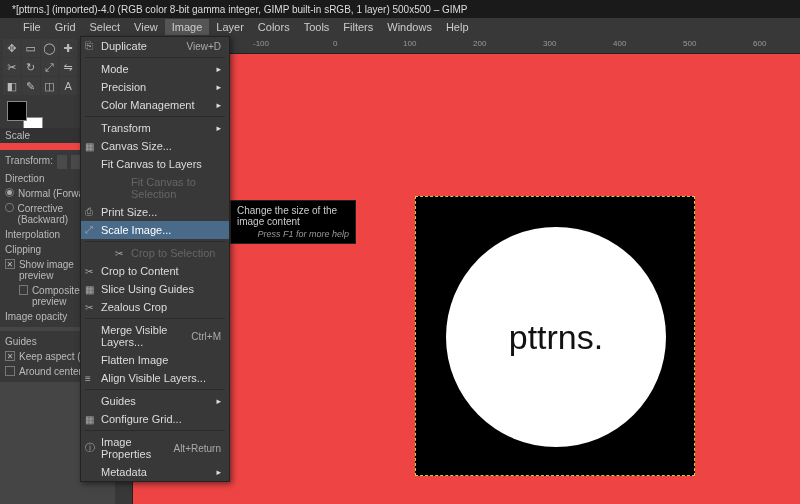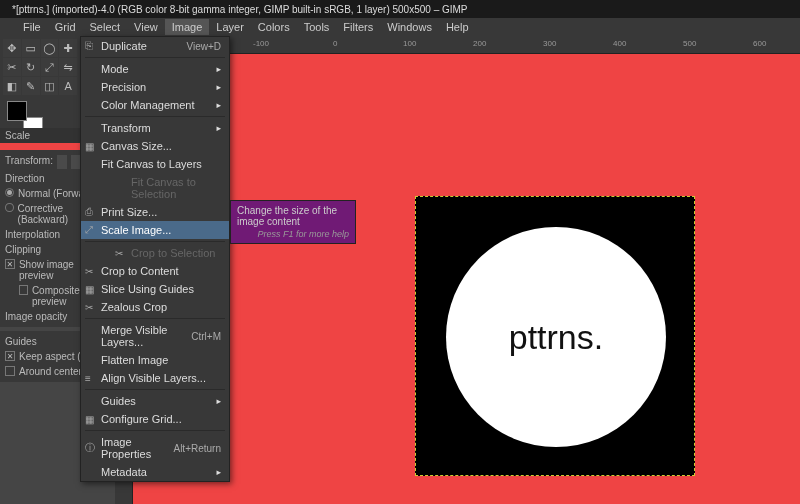--- a/index.html
+++ b/index.html
@@ -23,21 +23,21 @@
 .radio.sel::after { content: ""; display: block; width: 5px; height: 5px; background: #aaa; border-radius: 50%; margin: 1px; }
 .opt-btn { width: 14px; height: 14px; background: #4a4a4a; display: inline-block; }
 .dropdown-menu { position: absolute; left: 80px; top: 36px; width: 150px; background: #383838; border: 1px solid #222; box-shadow: 2px 2px 6px rgba(0,0,0,.5); z-index: 100; }
 .menu-item { display: flex; align-items: center; padding: 3px 8px 3px 20px; position: relative; font-size: 11px; color: #ddd; }
 .menu-item.hl { background: #4a6a8a; color: #fff; }
 .menu-item.disabled { color: #666; margin-left: 30px; }
 .menu-item .accel { margin-left: auto; font-size: 10px; color: #aaa; }
 .menu-item .arrow { margin-left: auto; font-size: 9px; }
 .menu-item .ico { position: absolute; left: 4px; width: 12px; font-size: 10px; color: #aaa; }
 .menu-sep { height: 1px; background: #2a2a2a; margin: 2px 4px; }
-.tooltip { position: absolute; left: 230px; top: 200px; width: 126px; background: #701a75; border: 1px solid #222; padding: 4px 6px; font-size: 10px; color: #ccc; z-index: 101; }
+.tooltip { position: absolute; left: 230px; top: 200px; width: 126px; background: #000000; border: 1px solid #222; padding: 4px 6px; font-size: 10px; color: #ccc; z-index: 101; }
 .tooltip .help { text-align: right; font-style: italic; font-size: 9px; color: #999; margin-top: 2px; }
 .canvas-area { position: absolute; left: 115px; top: 36px; right: 0; bottom: 0; background: #ef4444; }
 .ruler-h { position: absolute; left: 18px; top: 0; right: 0; height: 18px; background: #383838; border-bottom: 1px solid #222; font-size: 8px; color: #999; overflow: hidden; }
 .ruler-h span { position: absolute; top: 3px; }
 .ruler-v { position: absolute; left: 0; top: 18px; width: 18px; bottom: 0; background: #383838; border-right: 1px solid #222; }
 .image-wrap { position: absolute; left: 300px; top: 160px; width: 280px; height: 280px; background: #000; border: 1px dashed #cccc33; }
 .circle { position: absolute; left: 30px; top: 30px; width: 220px; height: 220px; background: #fff; border-radius: 50%; display: flex; align-items: center; justify-content: center; }
 .circle span { font-size: 34px; color: #111; font-family: sans-serif; }
 </style>
 </head>

